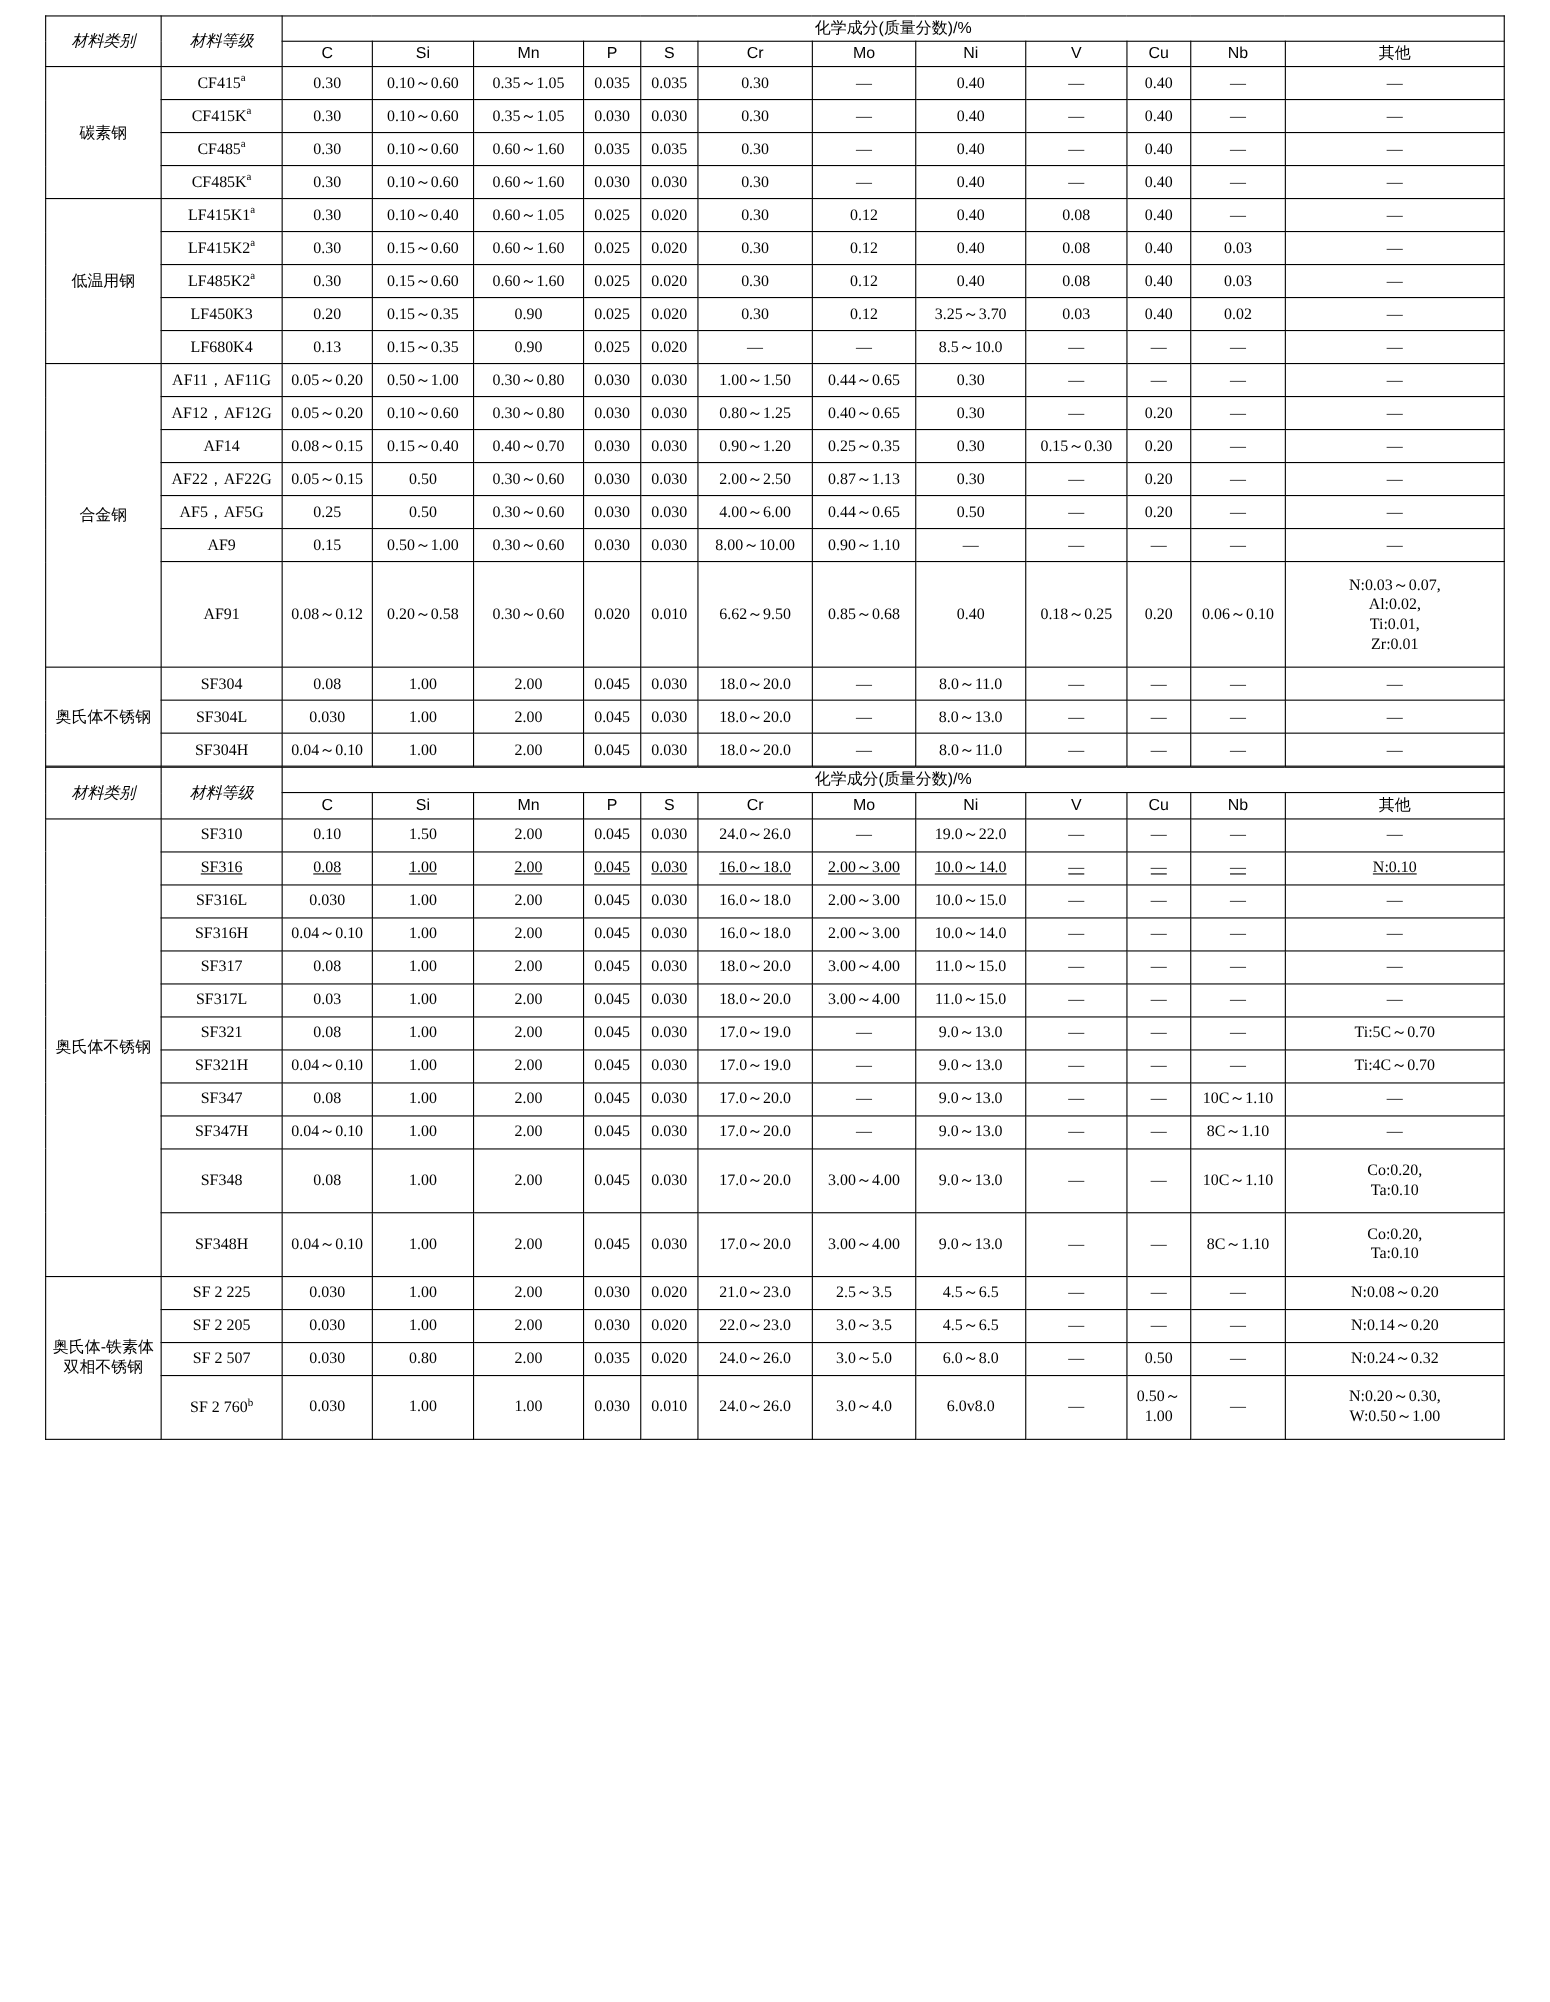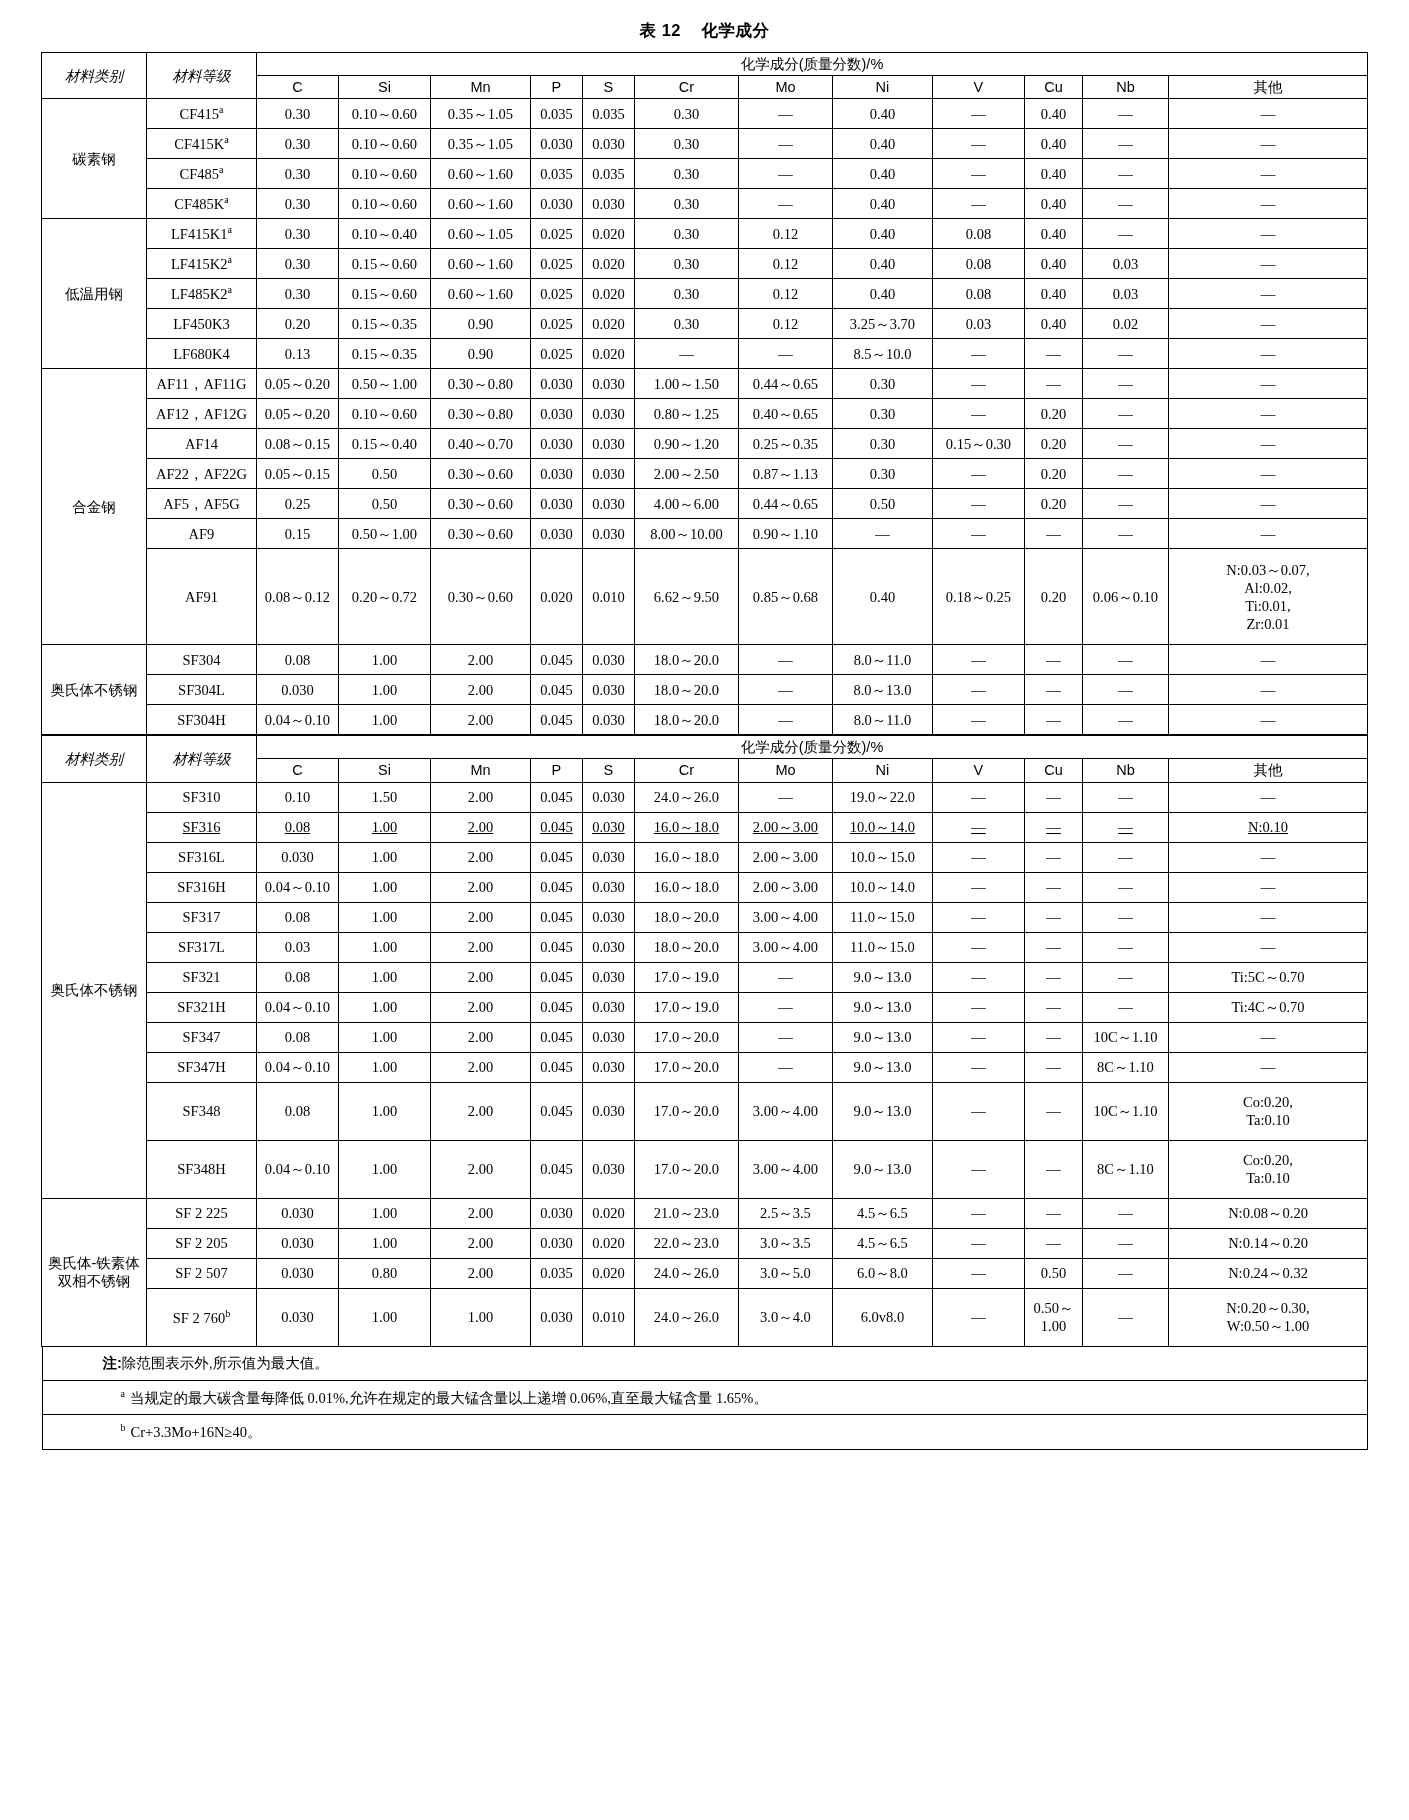--- a/index.html
+++ b/index.html
@@ -94,25 +94,20 @@
   col.c-V      { width: 92px; }
   col.c-Cu     { width: 58px; }
   col.c-Nb     { width: 86px; }
   col.c-Other  { width: 199px; }
 </style>
 </head>
 <body>
 
 <div class="page">
 
-  <div class="tbl-title">
-    <span class="num">表 12</span>
-    &nbsp;&nbsp;
-    <span>化学成分</span>
-  </div>
 
   <table class="chem" id="tbl1">
     <colgroup>
       <col class="c-cat">
         <col class="c-grade">
         <col class="c-C">
         <col class="c-Si">
         <col class="c-Mn">
       <col class="c-P">
         <col class="c-S">
@@ -370,21 +365,21 @@
           <td class="val">0.90～1.10</td>
           <td class="val">—</td>
           <td class="val">—</td>
           <td class="val">—</td>
           <td class="val">—</td>
           <td class="val">—</td>
         </tr>
         <tr style="height: 96px;">
           <td class="grade">AF91</td>
           <td class="val">0.08～0.12</td>
-          <td class="val">0.20～0.72</td>
+          <td class="val">0.20～0.58</td>
           <td class="val">0.30～0.60</td>
           <td class="val">0.020</td>
           <td class="val">0.010</td>
           <td class="val">6.62～9.50</td>
           <td class="val">0.85～0.68</td>
           <td class="val">0.40</td>
           <td class="val">0.18～0.25</td>
           <td class="val">0.20</td>
           <td class="val">0.06～0.10</td>
           <td class="val multiline">N:0.03～0.07,<br>Al:0.02,<br>Ti:0.01,<br>Zr:0.01</td>
@@ -716,19 +711,14 @@
           <td class="val">3.0～4.0</td>
           <td class="val">6.0v8.0</td>
           <td class="val">—</td>
           <td class="val multiline">0.50～<br>1.00</td>
           <td class="val">—</td>
           <td class="val multiline">N:0.20～0.30,<br>W:0.50～1.00</td>
         </tr>
       </tbody>
   </table>
 
-  <div class="note-wrap" id="notes">
-      <div class="note-line"><span class="lbl">注:</span><span>除范围表示外,所示值为最大值。</span></div>
-      <div class="note-line fn"><span class="fnmark">a</span><span>当规定的最大碳含量每降低 0.01%,允许在规定的最大锰含量以上递增 0.06%,直至最大锰含量 1.65%。</span></div>
-      <div class="note-line fn"><span class="fnmark">b</span><span>Cr+3.3Mo+16N≥40。</span></div>
-    </div>
 
 </div>
 
 </body></html>

